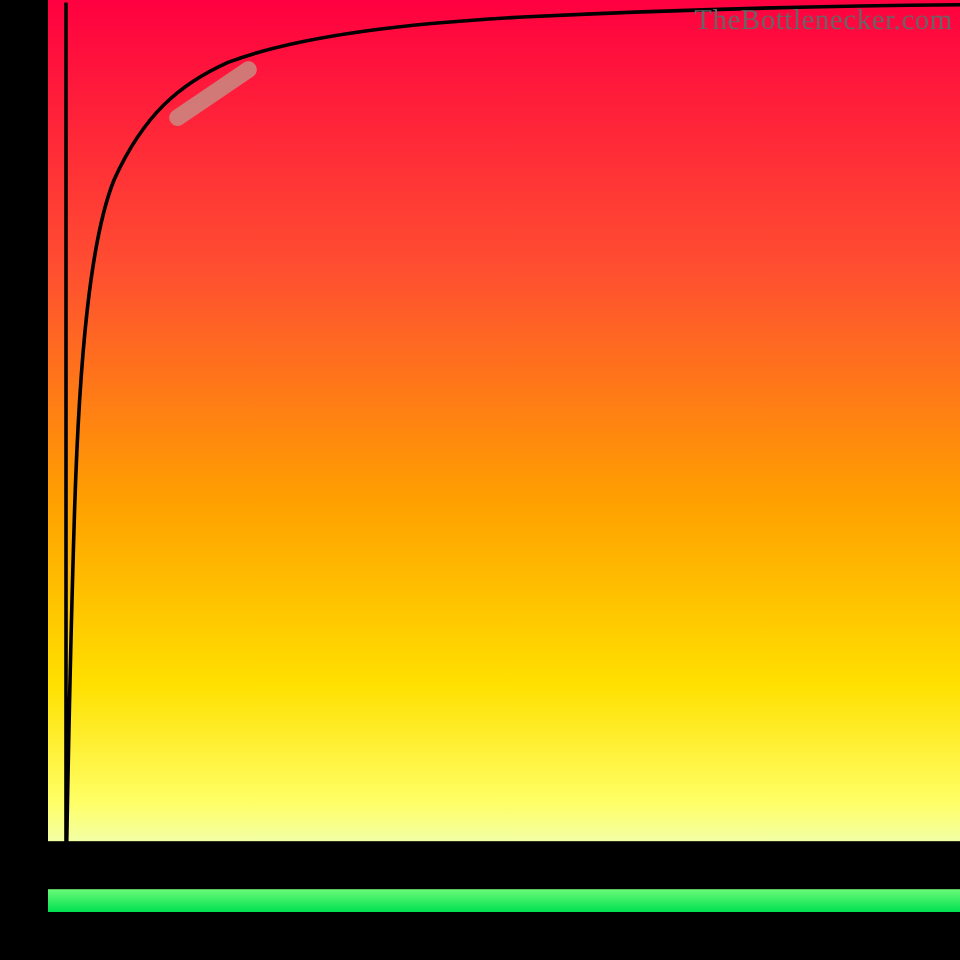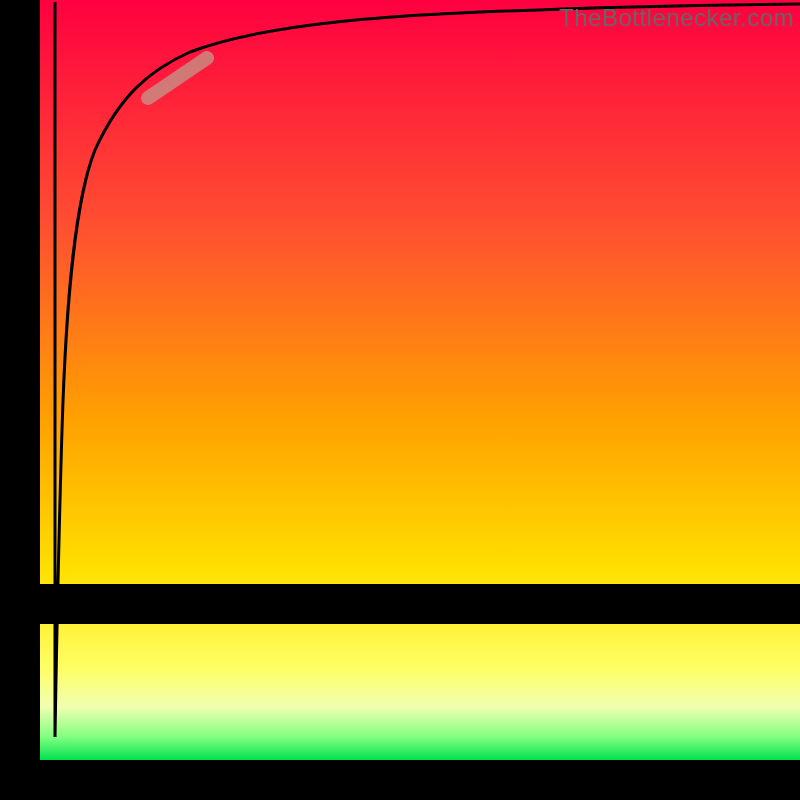--- a/index.html
+++ b/index.html
@@ -7,21 +7,22 @@
     padding: 0;
     width: 800px;
     height: 800px;
     background: #000;
     font-family: Arial, Helvetica, sans-serif;
     overflow: hidden;
   }
   .frame {
     position: relative;
     width: 800px;
-    height: 624px;
+    height: 741px;
+    font-family: Liberation Serif, serif;
   }
   .plot-area {
     position: absolute;
     left: 40px;
     top: 0;
     width: 760px;
     height: 760px;
     
     background: linear-gradient(
       to bottom,

